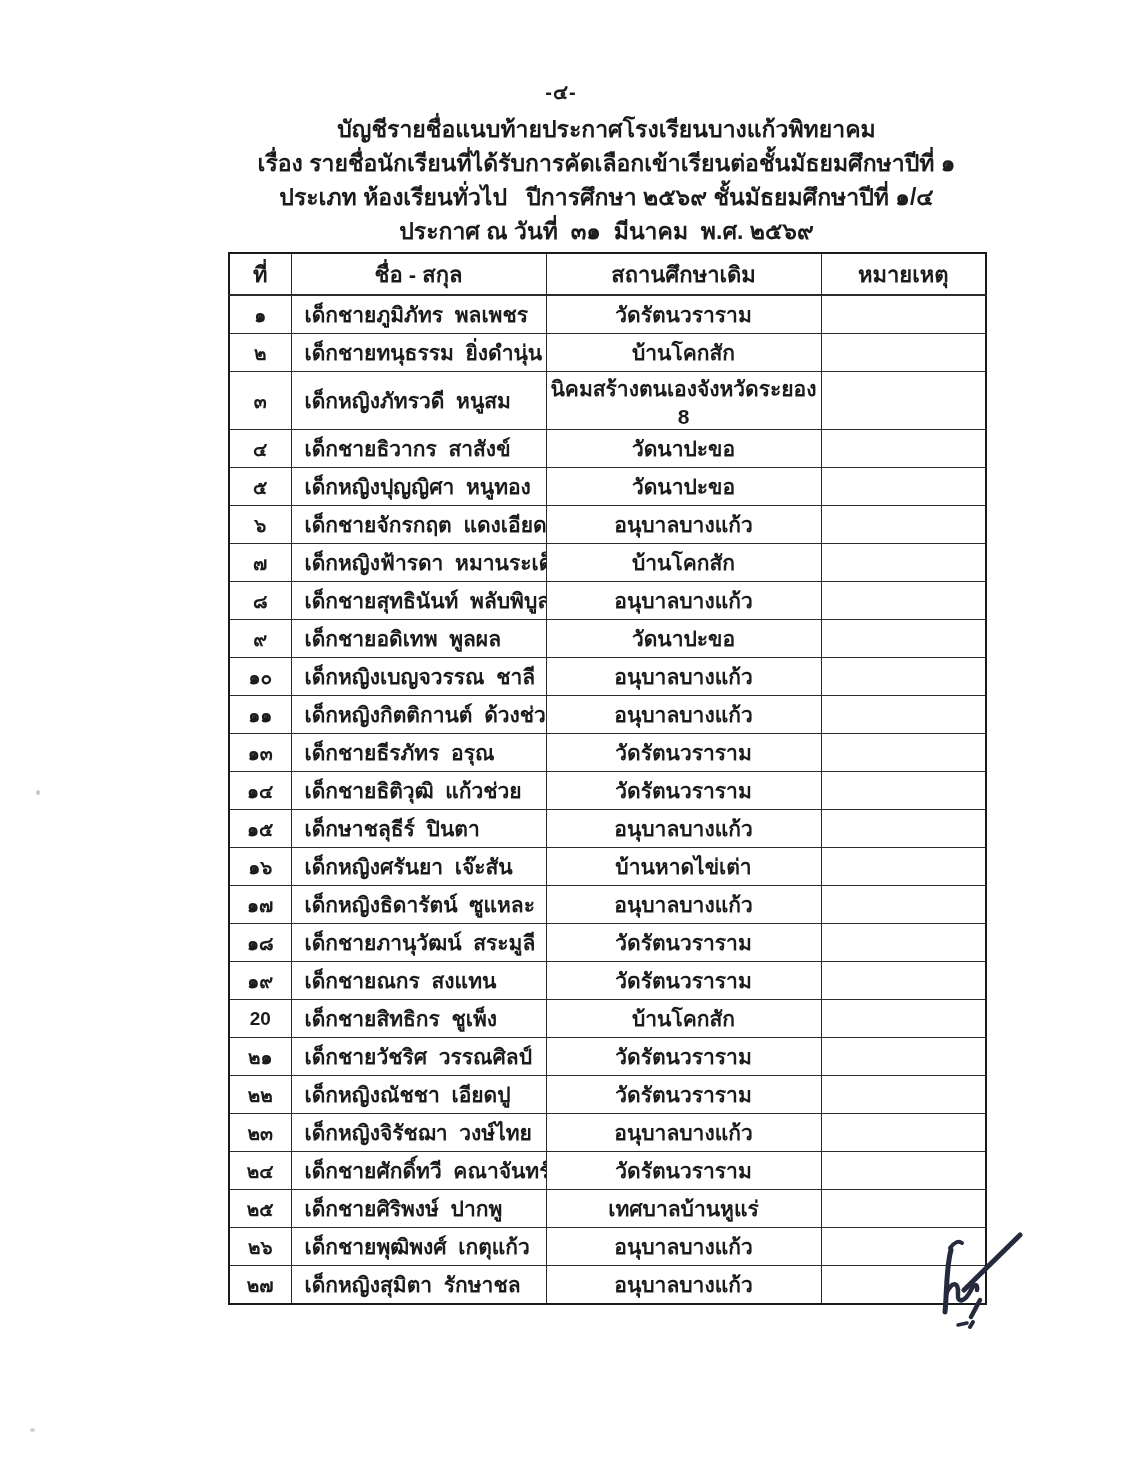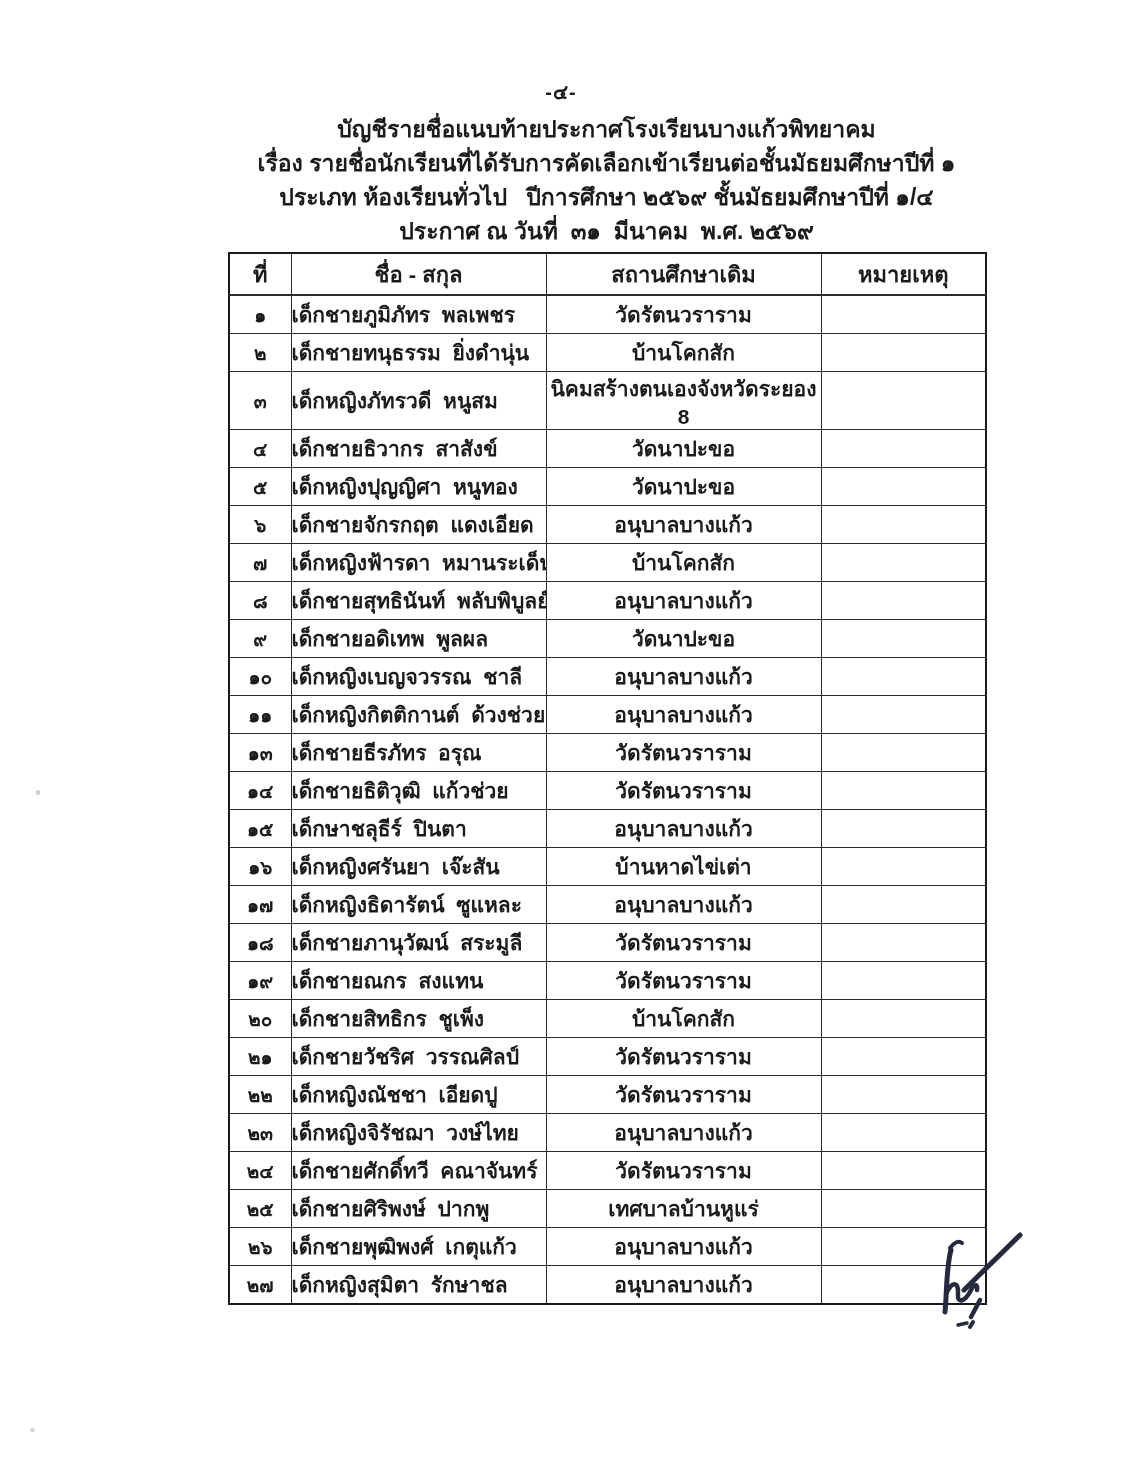--- a/index.html
+++ b/index.html
@@ -64,21 +64,21 @@
     height: 37px;
     font-size: 21px;
     font-weight: 600;
     vertical-align: middle;
   }
   col.c-no     { width: 62px; }
   col.c-name   { width: 255px; }
   col.c-school { width: 275px; }
   col.c-remark { width: 165px; }
   td.col-no     { text-align: center; font-size: 19px; }
-  td.col-name   { text-align: left; }
+  td.col-name   { text-align: left; padding-left: 13px; }
   td.col-school { text-align: center; margin-top: 32px; }
   td.col-remark { text-align: center; }
   .signature {
     position: absolute;
     left: 920px;
     top: 1222px;
     width: 120px;
     height: 110px;
   }
   .speck {
@@ -223,21 +223,21 @@
     <td class="col-school">วัดรัตนวราราม</td>
     <td class="col-remark"></td>
   </tr>
           <tr>
     <td class="col-no">๑๙</td>
     <td class="col-name keep-space">เด็กชายณกร  สงแทน</td>
     <td class="col-school">วัดรัตนวราราม</td>
     <td class="col-remark"></td>
   </tr>
           <tr>
-    <td class="col-no">๒๐</td>
+    <td class="col-no">20</td>
     <td class="col-name keep-space">เด็กชายสิทธิกร  ชูเพ็ง</td>
     <td class="col-school">บ้านโคกสัก</td>
     <td class="col-remark"></td>
   </tr>
           <tr>
     <td class="col-no">๒๑</td>
     <td class="col-name keep-space">เด็กชายวัชริศ  วรรณศิลป์</td>
     <td class="col-school">วัดรัตนวราราม</td>
     <td class="col-remark"></td>
   </tr>

